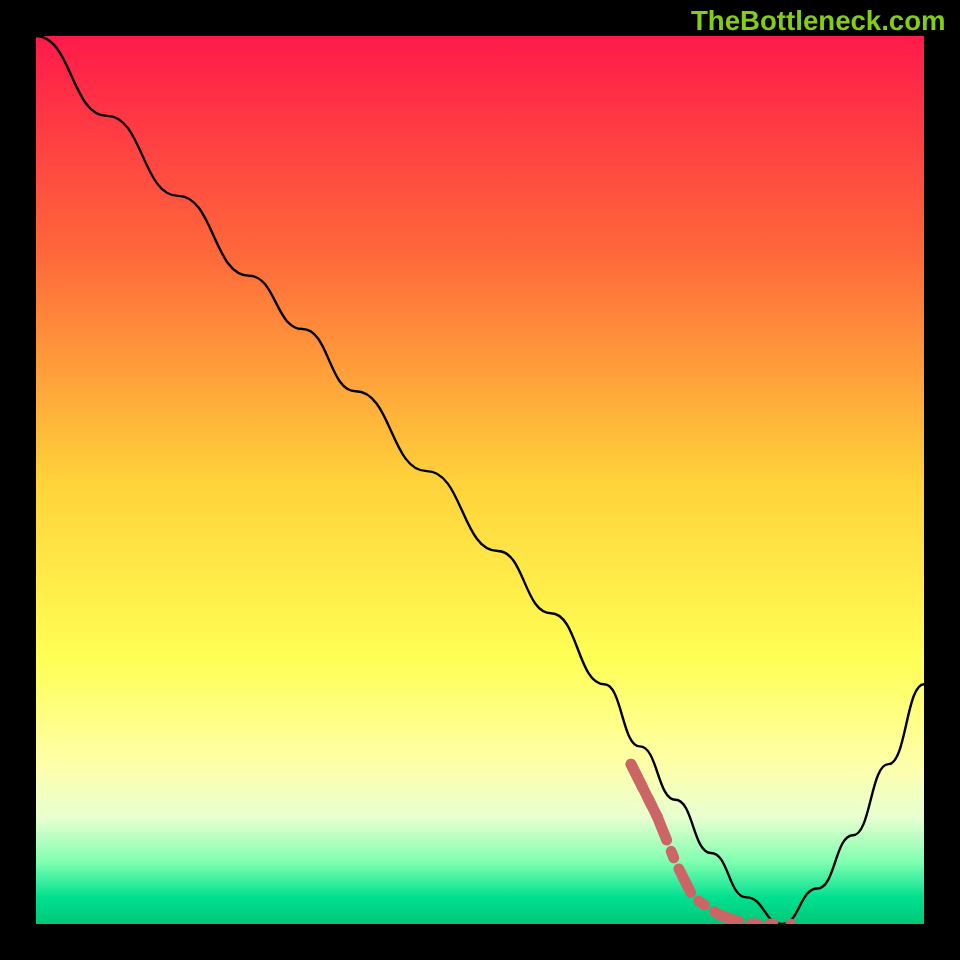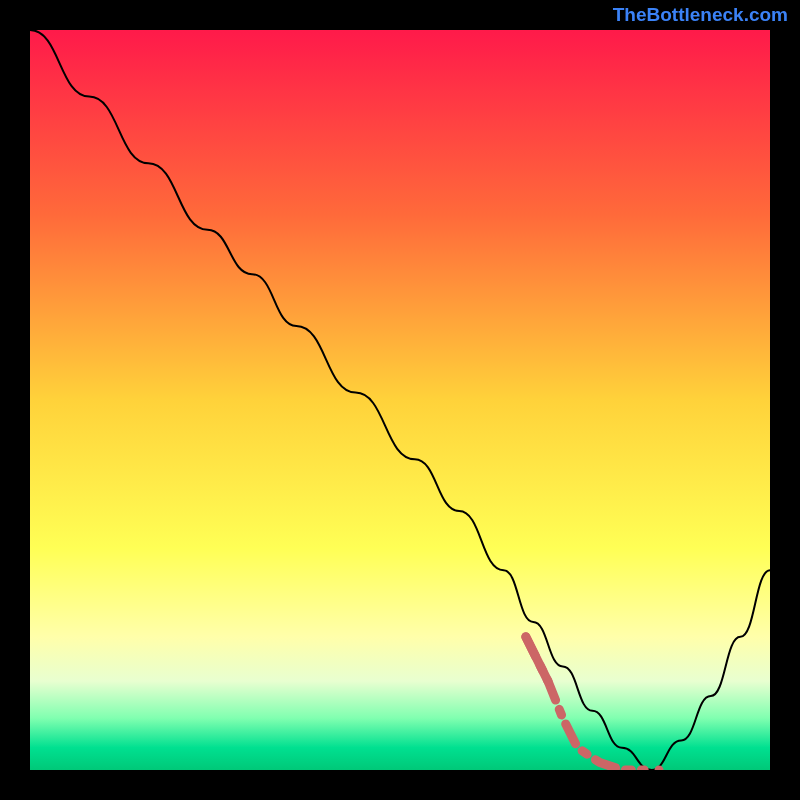--- a/index.html
+++ b/index.html
@@ -12,22 +12,22 @@
   }
   .container {
     position: relative;
     width: 800px;
     height: 800px;
   }
   .watermark {
     position: absolute;
     top: 4px;
     right: 12px;
-    color: #3b82f6;
-    font-size: 19px;
+    color: #84cc16;
+    font-size: 23px;
     font-weight: bold;
     z-index: 10;
     text-align: right;
   }
   .plot-area {
     position: absolute;
     left: 30px;
     top: 30px;
     width: 740px;
     height: 740px;

